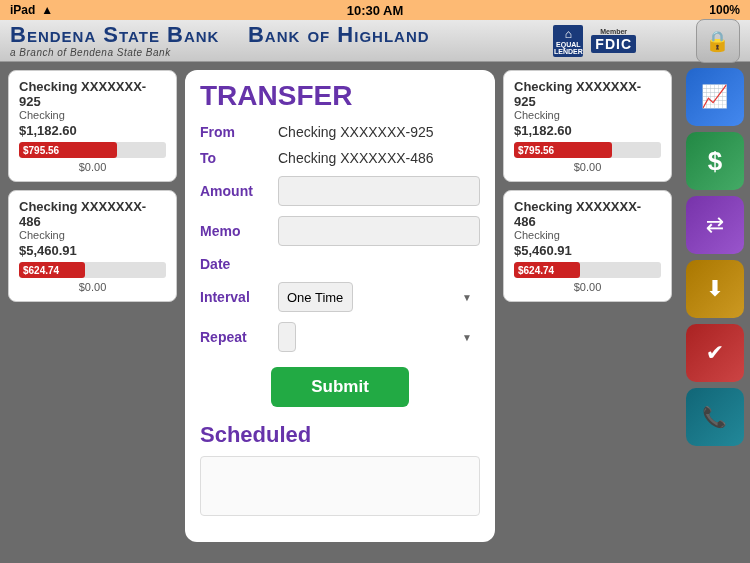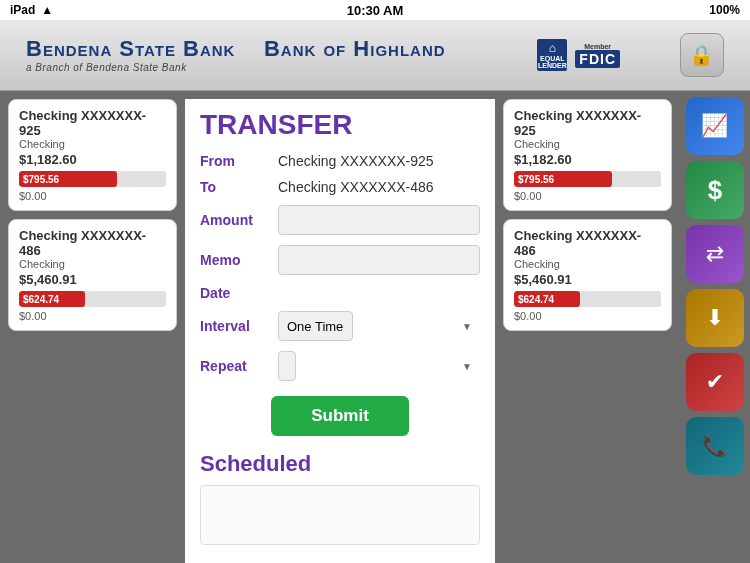--- a/index.html
+++ b/index.html
@@ -7,40 +7,40 @@
       width: 750px;
       height: 563px;
       font-family: -apple-system, 'Helvetica Neue', Arial, sans-serif;
       background: #6b6b6b;
       overflow: hidden;
       position: relative;
     }
 
     
     .status-bar {
-      background: #ffffff;
+      background: #fdba74;
       height: 20px;
       display: flex;
       align-items: center;
       justify-content: space-between;
       padding: 0 10px;
       font-size: 12px;
       font-weight: 600;
     }
     .status-left { display: flex; align-items: center; gap: 6px; }
     .status-center { position: absolute; left: 50%; transform: translateX(-50%); font-size: 13px; font-weight: 600; }
     .status-right { display: flex; align-items: center; gap: 4px; font-size: 12px; }
 
     
     .header {
       background: linear-gradient(to bottom, #e8e8e8, #c8c8c8);
-      height: 71px;
-      display: flex;
-      align-items: center;
-      padding: 0 26px;
+      height: 42px;
+      display: flex;
+      align-items: center;
+      padding: 0 10px;
       border-bottom: 1px solid #999;
     }
     .header-title {
       display: flex;
       flex-direction: column;
       flex: 1;
     }
     .header-main-title {
       font-size: 22px;
       font-weight: 800;
@@ -159,29 +159,30 @@
     }
     .account-bar-label {
       font-size: 10px;
       color: white;
       font-weight: 600;
     }
     .account-avail {
       font-size: 11px;
       color: #555;
       margin-top: 3px;
+      text-align: center;
     }
 
     
     .center-form {
       flex: 1;
       padding: 10px 15px;
       background: white;
       margin: 8px 0;
-      border-radius: 0;
+      border-radius: 12px;
       overflow-y: auto;
     }
     .form-title {
       font-size: 28px;
       font-weight: 700;
       color: #6633aa;
       margin-bottom: 12px;
     }
     .form-row {
       display: flex;

